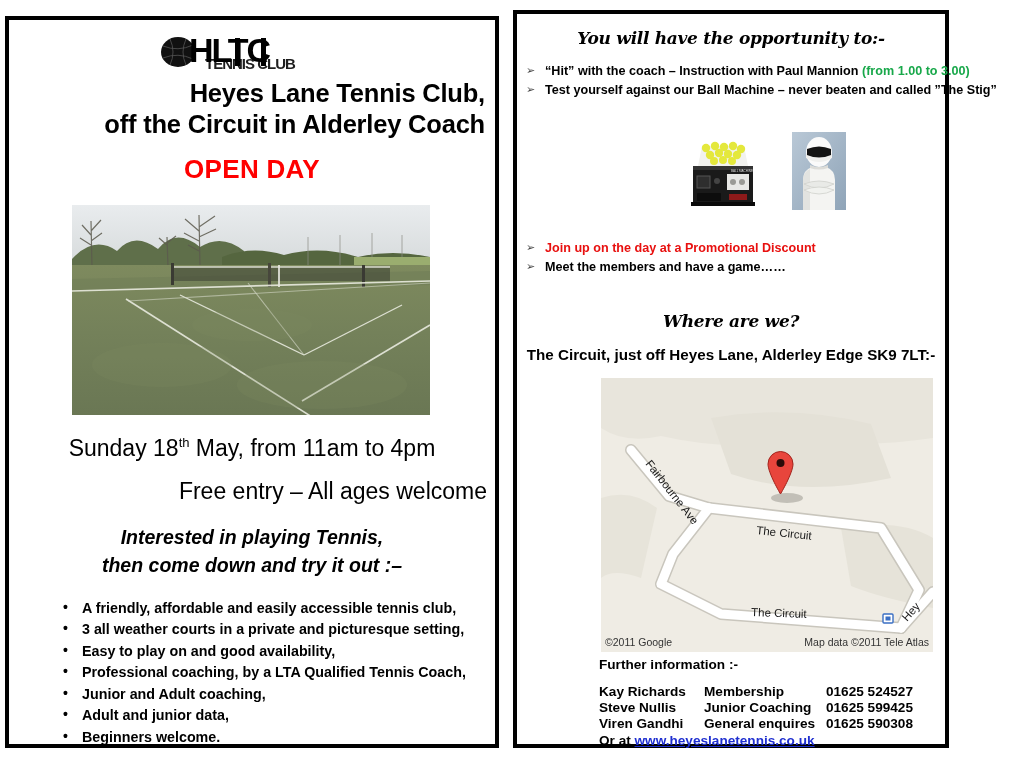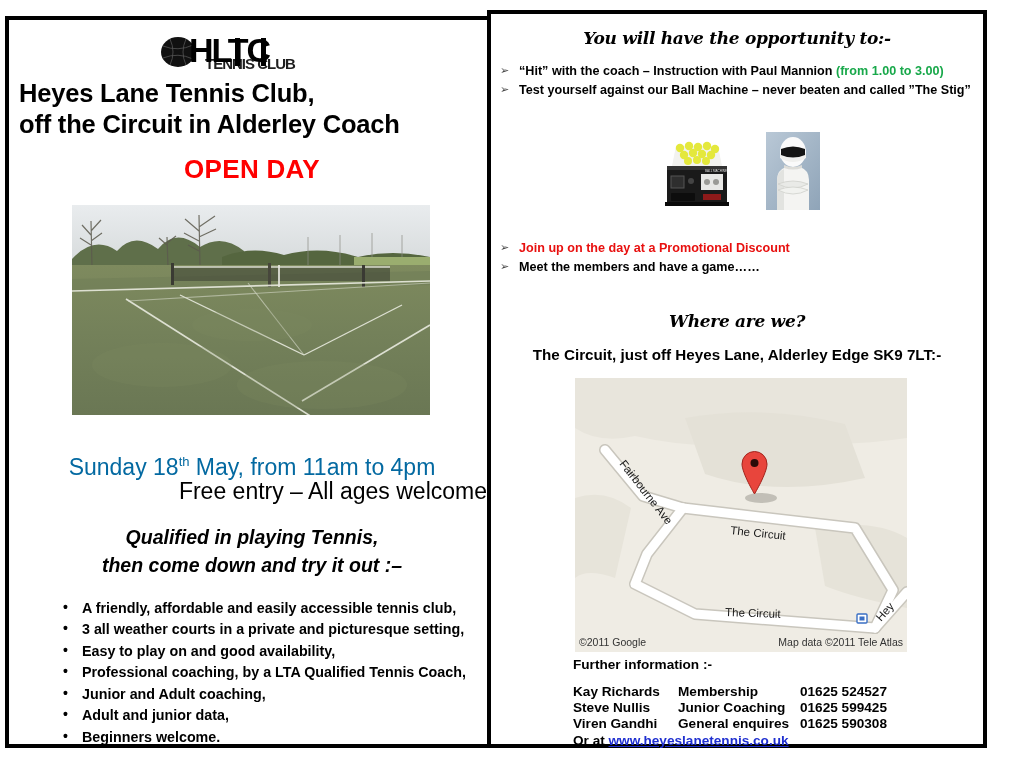--- a/index.html
+++ b/index.html
@@ -13,36 +13,36 @@
   .poster{position:absolute;inset:0;}
 
   
   .panel{
     position:absolute;
     background:#ffffff;
     border:4px solid #000000;
     box-sizing:border-box;
   }
   #left-panel{ left:5px;  top:16px; width:494px; height:732px; }
-  #right-panel{ left:487px; top:10px; width:500px; height:738px; }
+  #right-panel{ left:513px; top:10px; width:436px; height:738px; }
 
   
   .logo-wrap{
     position:absolute;left:0;right:0;top:12px;
     text-align:center;height:44px;
   }
   .logo{
     display:inline-block;position:relative;
     height:40px;width:190px;
   }
   .logo svg{display:block;}
 
   .club-title{
     position:absolute;left:10px;right:10px;top:58px;
-    text-align:left;
+    text-align:right;
     font-size:25.5px;font-weight:bold;color:#000;
     line-height:1.20;
     letter-spacing:-0.2px;
   }
   .open-day{
     position:absolute;left:0;right:0;top:134px;
     text-align:center;
     font-size:26px;font-weight:bold;color:#FF0000;
     letter-spacing:0.3px;
     z-index:4;
@@ -51,24 +51,23 @@
   
   #court-photo{
     position:absolute;left:63px;top:185px;width:358px;height:210px;
     overflow:hidden;background:#6d7a52;
     z-index:1;
   }
   #court-photo svg{display:block;width:100%;height:100%;}
 
   .date-line{
     position:absolute;left:8px;right:8px;top:415px;
-    text-align:center;color:#0369a1;
+    text-align:center;color:#000000;
     font-size:23px;font-weight:400;
     font-family:"Liberation Sans", sans-serif;
-    margin-top:19px;
   }
   .date-line sup{font-size:13px;vertical-align:super;}
   .free-entry{
     position:absolute;left:8px;right:8px;top:458px;
     text-align:right;color:#000;
     font-size:23px;font-weight:400;
   }
   .interested{
     position:absolute;left:8px;right:8px;top:503px;
     text-align:center;color:#000;
@@ -267,21 +266,21 @@
           <ellipse cx="180" cy="120" rx="60" ry="16"></ellipse>
         </g>
       </svg>
     </div>
 
     <div class="date-line"><span>Sunday 18</span><sup>th</sup><span> May, from 11am to 4pm</span></div>
 
     <div class="free-entry">Free entry – All ages welcome</div>
 
     <div class="interested">
-      <div>Qualified in playing Tennis,</div>
+      <div>Interested in playing Tennis,</div>
       <div>then come down and try it out :–</div>
     </div>
 
     <ul class="features" id="features-list">
         <li>A friendly, affordable and easily accessible tennis club,</li>
         <li>3 all weather courts in a private and picturesque setting,</li>
         <li>Easy  to play on and good availability,</li>
         <li>Professional coaching, by a LTA Qualified Tennis Coach,</li>
         <li>Junior and Adult coaching,</li>
         <li>Adult and junior data,</li>

